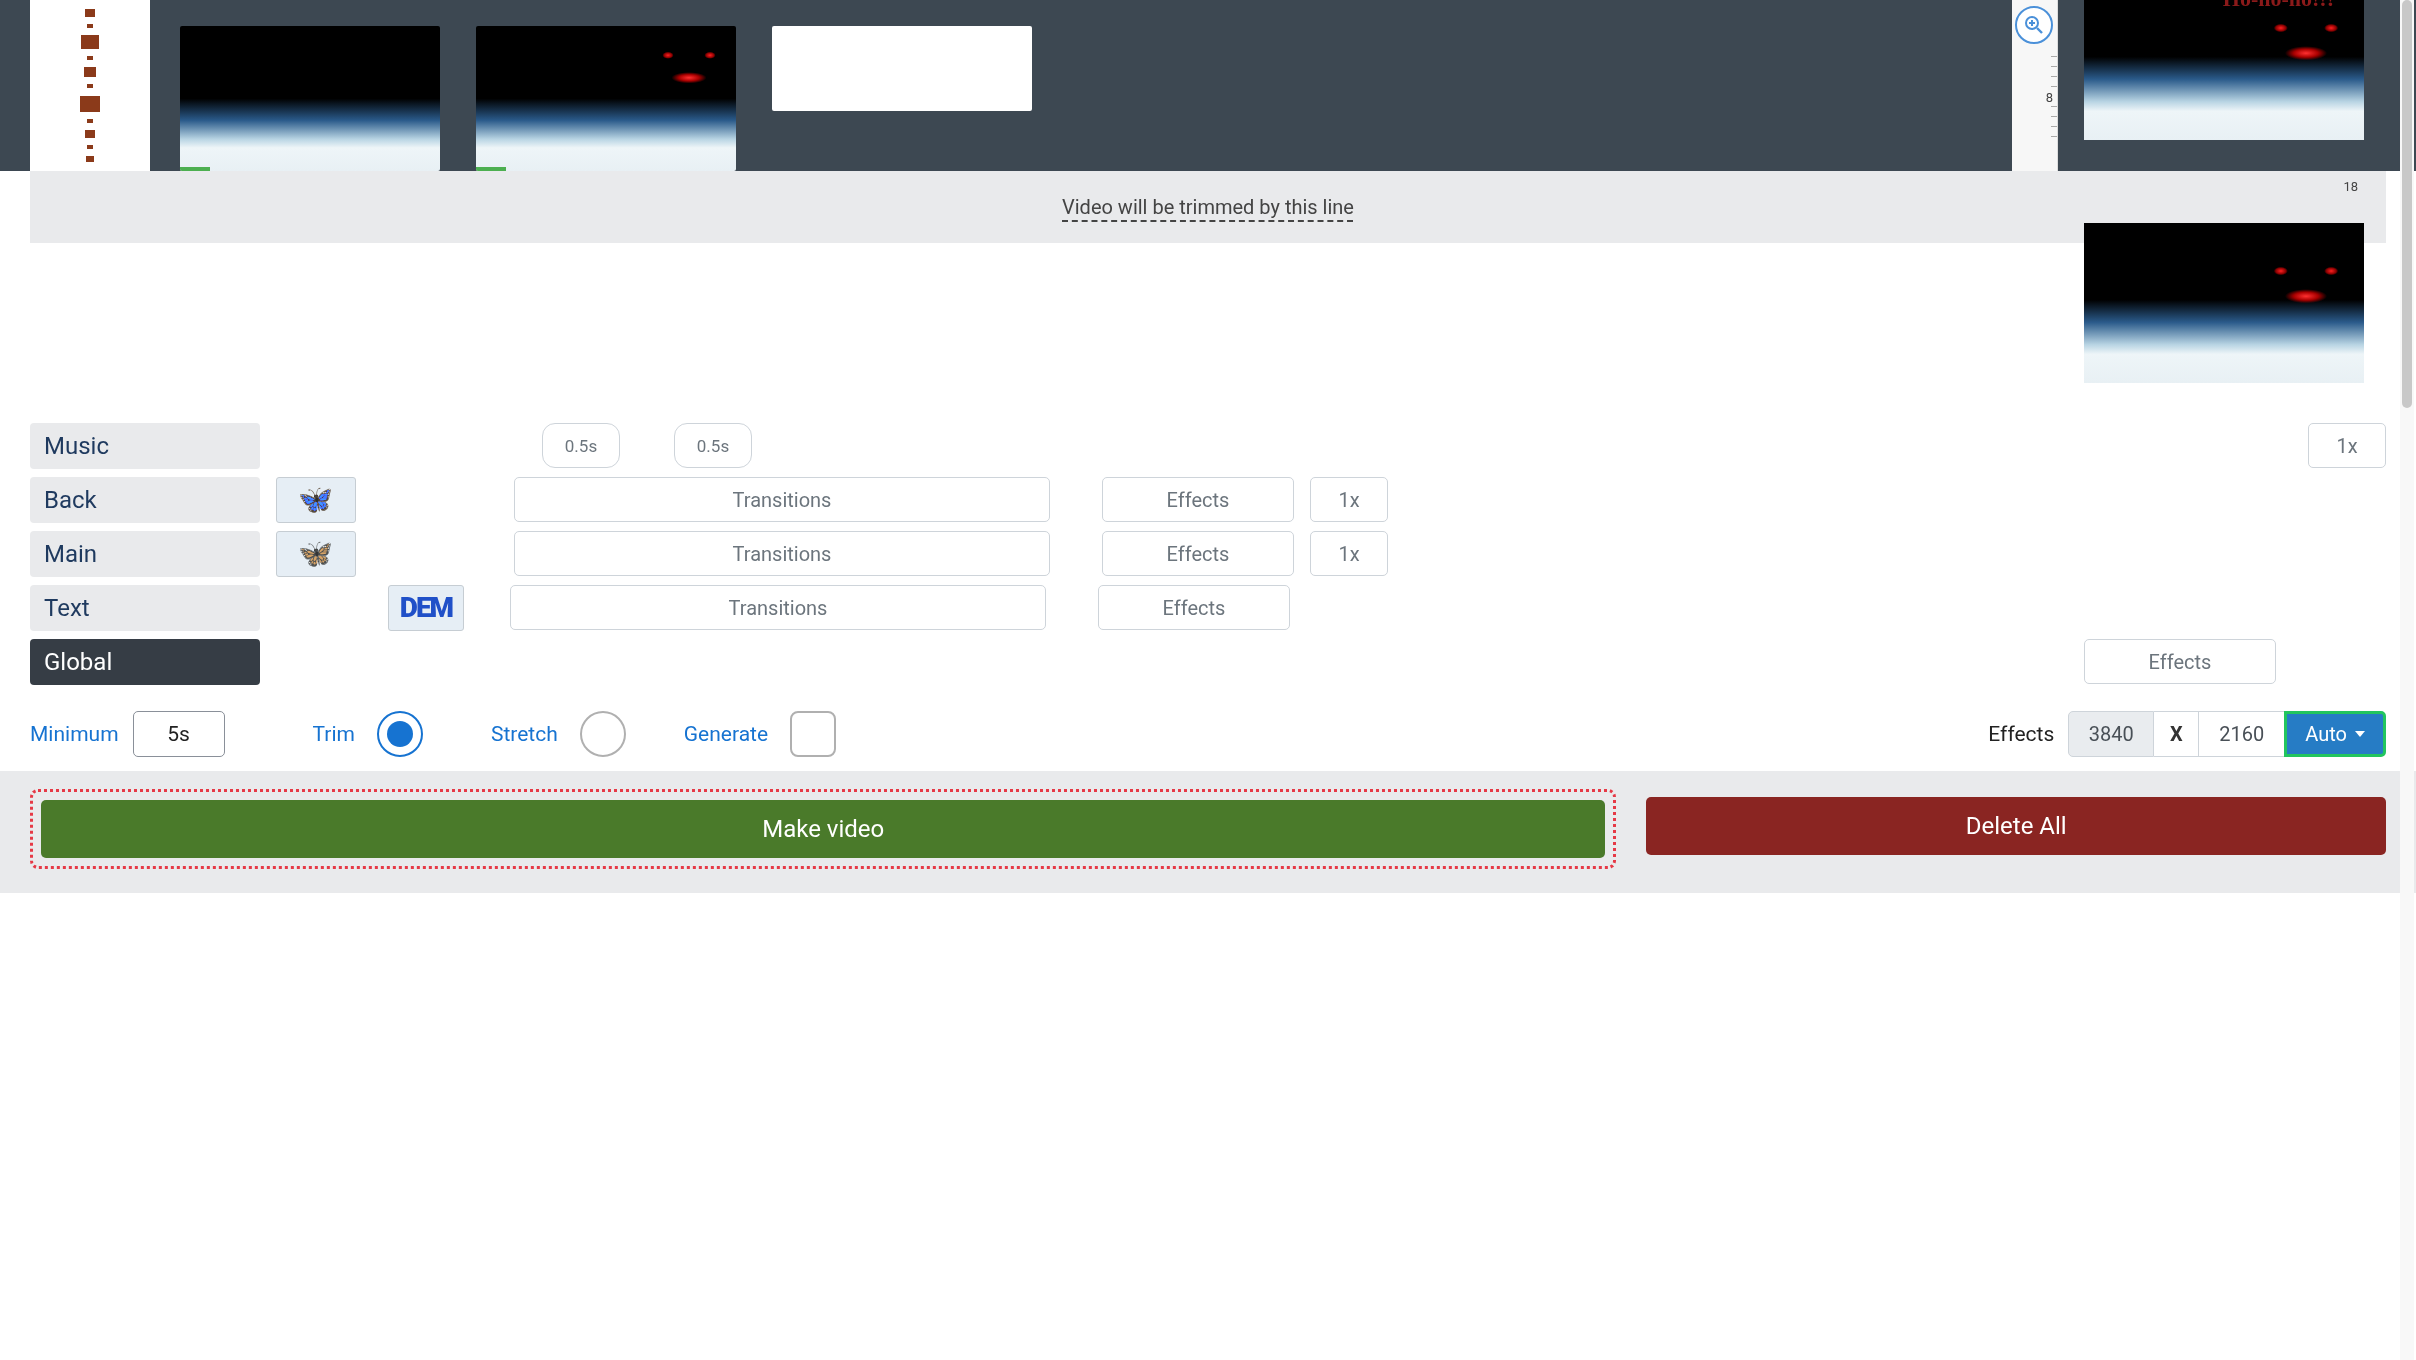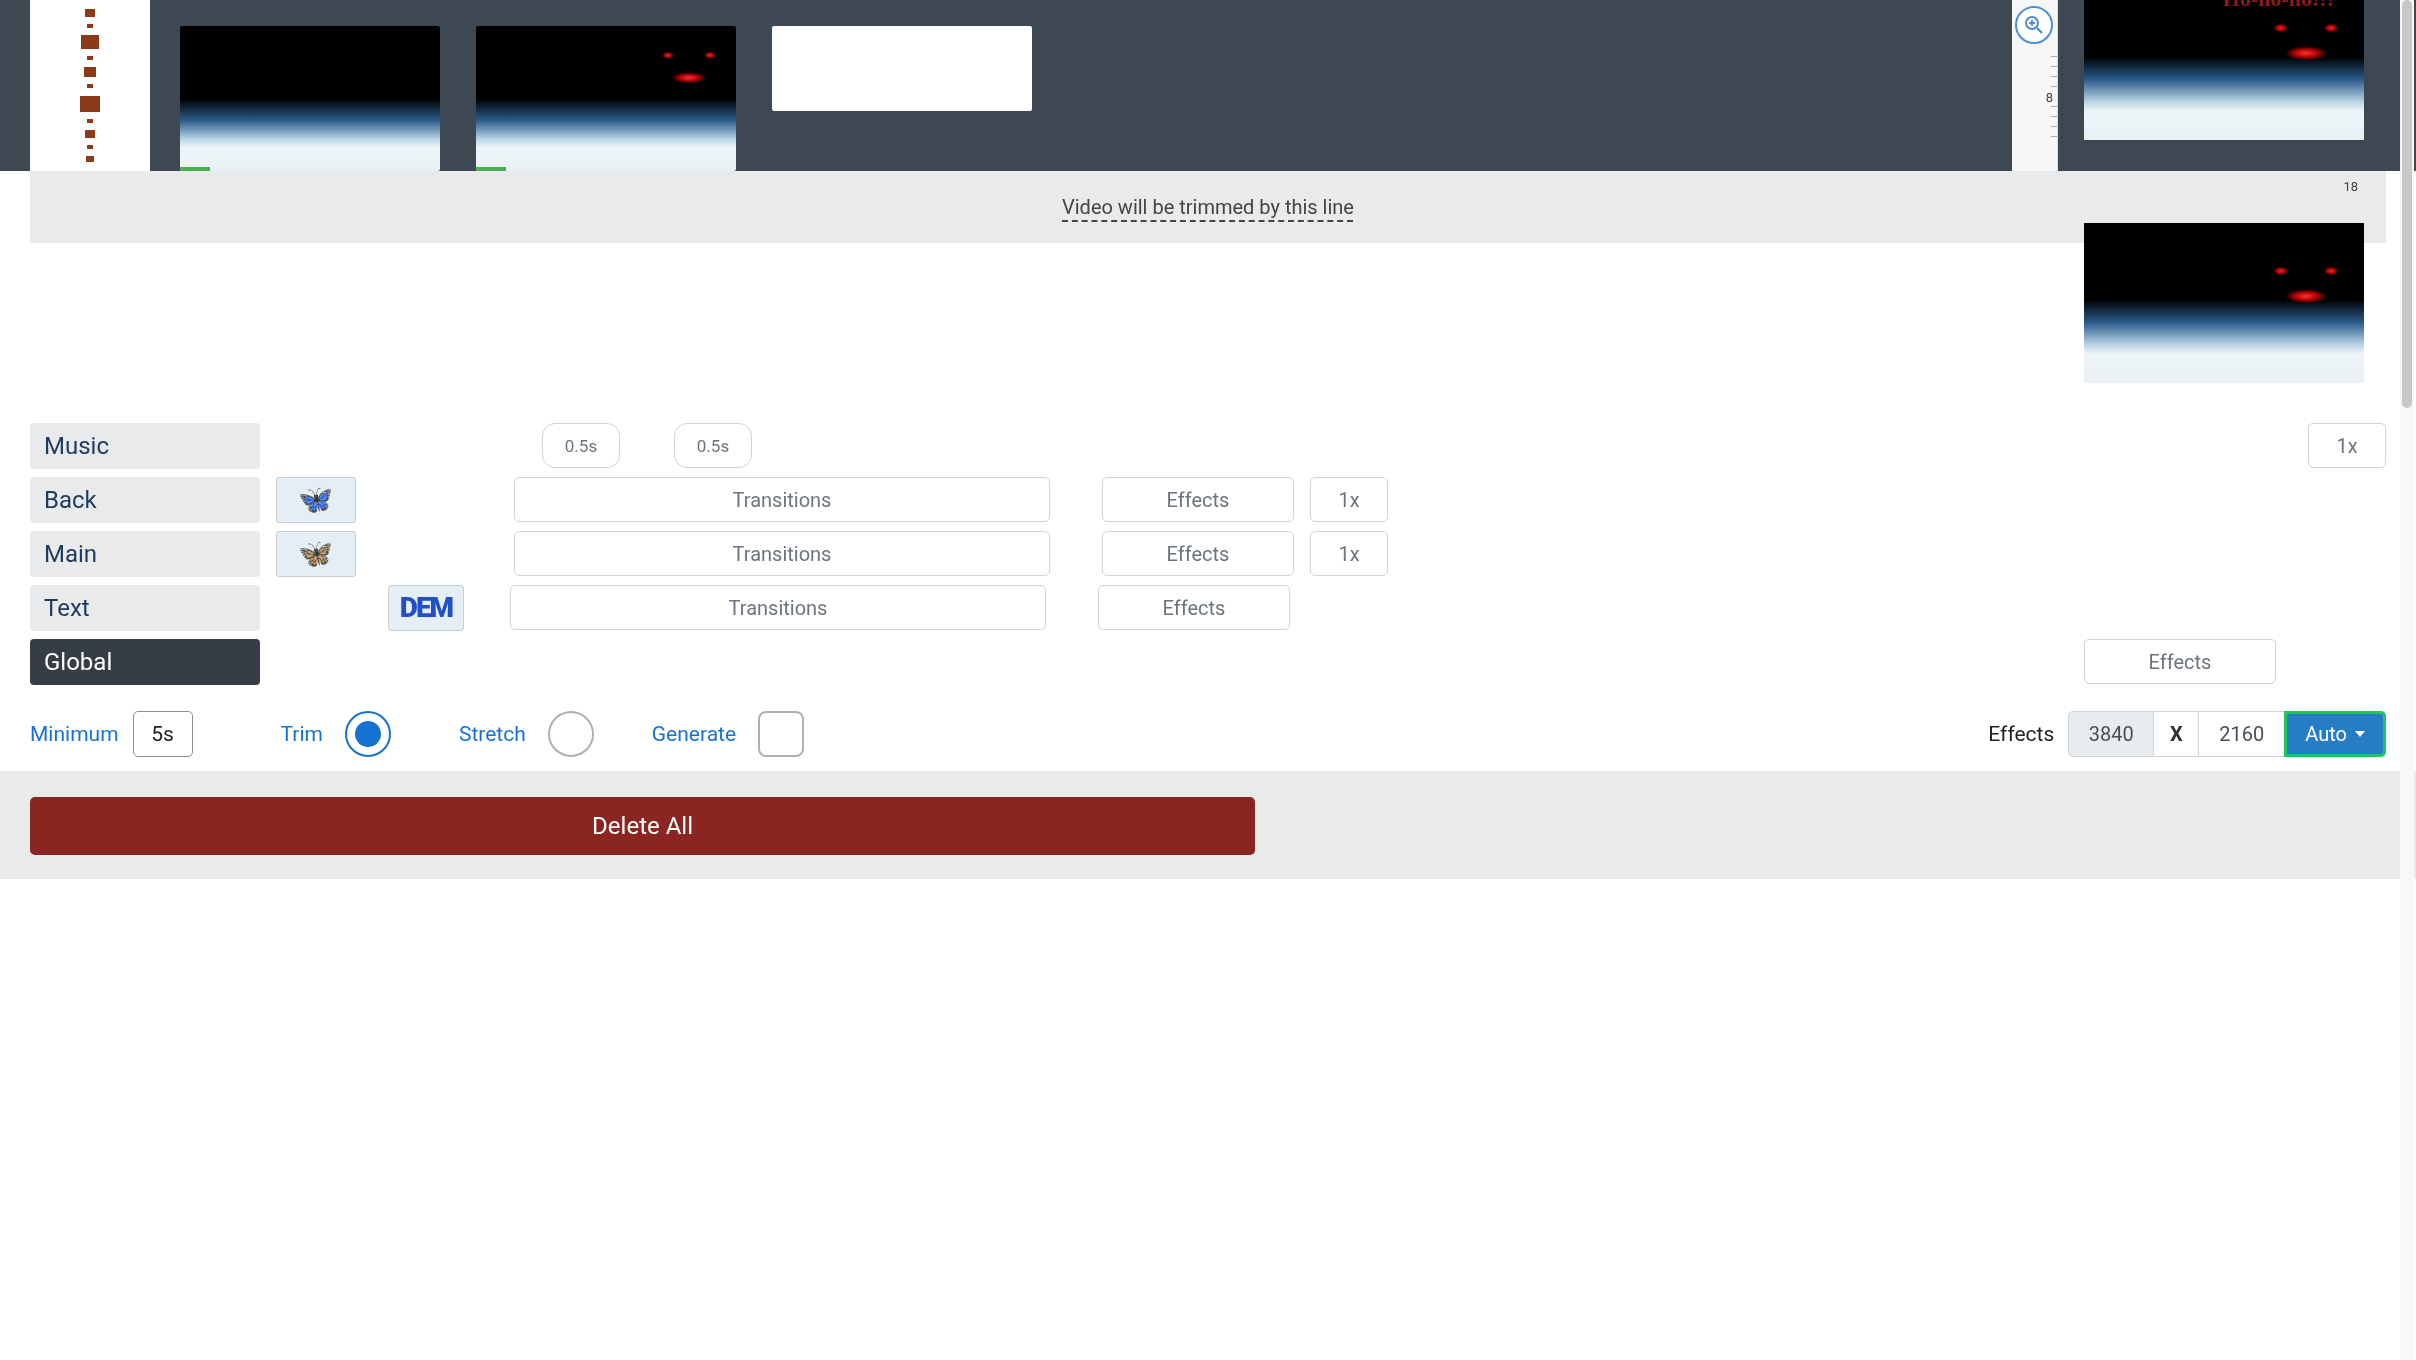--- a/index.html
+++ b/index.html
@@ -287,21 +287,21 @@
       display: flex;
       align-items: center;
       padding: 18px 30px 14px 30px;
       gap: 14px;
     }
     .ctrl-label {
       color: #1673d1;
       font-size: 21px;
     }
     .min-input {
-      width: 60px;
+      width: 92px;
       height: 46px;
       border: 1px solid #8a9099;
       border-radius: 5px;
       text-align: center;
       font-size: 21px;
       color: #222;
     }
     .radio-btn {
       width: 46px;
       height: 46px;
@@ -580,19 +580,22 @@
       <div class="format-x">X</div>
       <input class="format-input right" value="2160" style="">
       <div class="auto-btn">
         <span>Auto</span>
         <span class="caret"></span>
       </div>
     </div>
   </div>
 
   <div class="actions-bar">
+    <div class="make-video-wrapper">
+      <button class="make-video-btn">Make video</button>
+    </div>
     <button class="delete-btn">Delete All</button>
   </div>
 
   <div class="scrollbar-mock">
     <div class="scrollbar-thumb"></div>
   </div>
 </div>
 
 </body></html>

